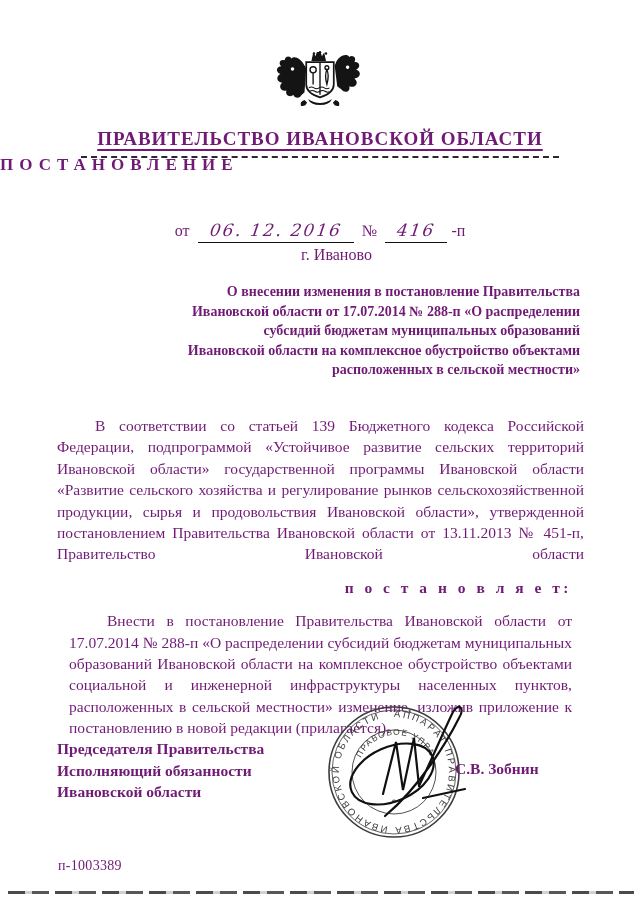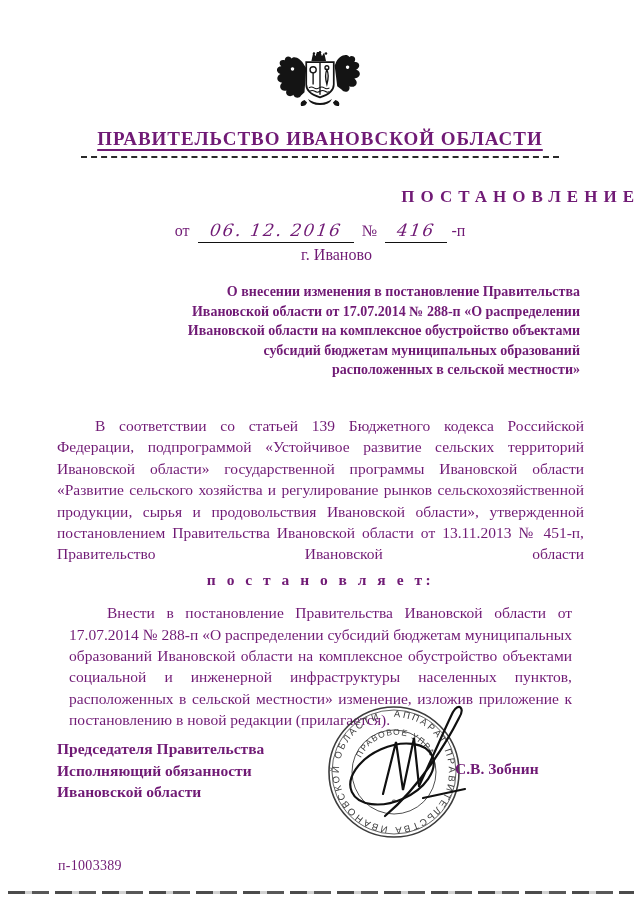--- a/index.html
+++ b/index.html
@@ -9,34 +9,34 @@
     font-family:"Liberation Serif", serif;
     overflow:hidden;
   }
   .emblem{ position:absolute; top:50px; left:50%; transform:translateX(-50%); width:104px; height:74px; }
   .org-name-wrap{ position:absolute; top:128px; left:0; right:0; text-align:center; }
   .org-name{
     display:inline-block; font-size:19px; font-weight:bold; letter-spacing:1px;
     text-decoration:underline; text-decoration-thickness:2px; text-underline-offset:4px;
   }
   .org-rule2{ width:478px; margin:6px auto 0; border-top:2px dashed #2a2a2a; height:0; }
-  .doc-type{ position:absolute; top:187px; left:0; right:0; text-align:right;
+  .doc-type{ position:absolute; top:155px; left:0; right:0; text-align:left;
     font-size:17px; font-weight:bold; letter-spacing:6px; }
   .date-row{ position:absolute; top:220px; left:0; right:0; text-align:center; font-size:16px; }
   .blank{ display:inline-block; border-bottom:1.5px solid #111; padding:0 12px 2px; margin:0 4px; }
   .hand{ display:inline-block; font-family:"DejaVu Serif", serif; font-style:italic;
     font-size:17px; letter-spacing:2px; transform:skewX(-8deg); }
   .city{ position:absolute; top:246px; left:0; right:0; text-align:center; font-size:16px;padding-left:33px; }
   .title-block{ position:absolute; top:282px; left:60px; right:60px; text-align:right;
     font-size:14px; font-weight:bold; line-height:19.5px; }
   .title-line{ display:block; }
   .body-text{ position:absolute; top:415px; left:57px; width:527px;
     font-size:15.5px; line-height:21.4px; text-align:justify; }
   .p1{ text-align:justify; text-align-last:justify; margin:0; text-indent:38px; }
-  .resolves{ font-weight:bold; letter-spacing:3.5px; margin:4px; text-align:center; }
+  .resolves{ font-weight:bold; letter-spacing:3.5px; margin:12px; text-align:right; }
   .p2{ margin:12px; text-indent:38px; }
   .sig-section{ position:absolute; top:700px; left:57px; width:527px; height:170px; }
   .sig-role{ position:absolute; top:38px; left:0; font-size:15.5px; font-weight:bold; line-height:21.5px; }
   .sig-name{ position:absolute; top:60px; left:398px; font-size:15.5px; font-weight:bold; white-space:nowrap; }
   .seal-wrap{ position:absolute; top:-6px; left:242px; width:196px; height:162px; }
   .footer-code{ position:absolute; top:858px; left:58px; font-size:14px; letter-spacing:0.3px; }
   .scan-line{ position:absolute; top:891px; left:8px; right:6px; height:3px; opacity:.85;
     background:repeating-linear-gradient(90deg,#2b2b2b 0 17px, rgba(40,40,40,.25) 17px 24px, #3a3a3a 24px 41px, rgba(0,0,0,0) 41px 47px);
   }
 </style>
@@ -88,22 +88,22 @@
     <span class="blank"><span class="hand">06. 12. 2016</span></span>
     <span>№</span>
     <span class="blank"><span class="hand">416</span></span><span>-п</span>
   </div>
 
   <div class="city">г. Иваново</div>
 
   <div class="title-block">
     <span class="title-line">О внесении изменения в постановление Правительства</span>
     <span class="title-line">Ивановской области от 17.07.2014 № 288-п «О распределении</span>
+    <span class="title-line">субсидий бюджетам муниципальных образований</span>
     <span class="title-line">Ивановской области на комплексное обустройство объектами</span>
-    <span class="title-line">субсидий бюджетам муниципальных образований</span>
     <span class="title-line">расположенных в сельской местности»</span>
   </div>
 
   <div class="body-text">
     <p class="p1">В соответствии со статьей 139 Бюджетного кодекса Российской Федерации, подпрограммой «Устойчивое развитие сельских территорий Ивановской области» государственной программы Ивановской области «Развитие сельского хозяйства и регулирование рынков сельскохозяйственной продукции, сырья и продовольствия Ивановской области», утвержденной постановлением Правительства Ивановской области от 13.11.2013 № 451-п, Правительство Ивановской области</p>
     <p class="resolves">п о с т а н о в л я е т:</p>
     <p class="p2">Внести в постановление Правительства Ивановской области от 17.07.2014 № 288-п «О распределении субсидий бюджетам муниципальных образований Ивановской области на комплексное обустройство объектами социальной и инженерной инфраструктуры населенных пунктов, расположенных в сельской местности» изменение, изложив приложение к постановлению в новой редакции (прилагается).</p>
   </div>
 
   <div class="sig-section">

